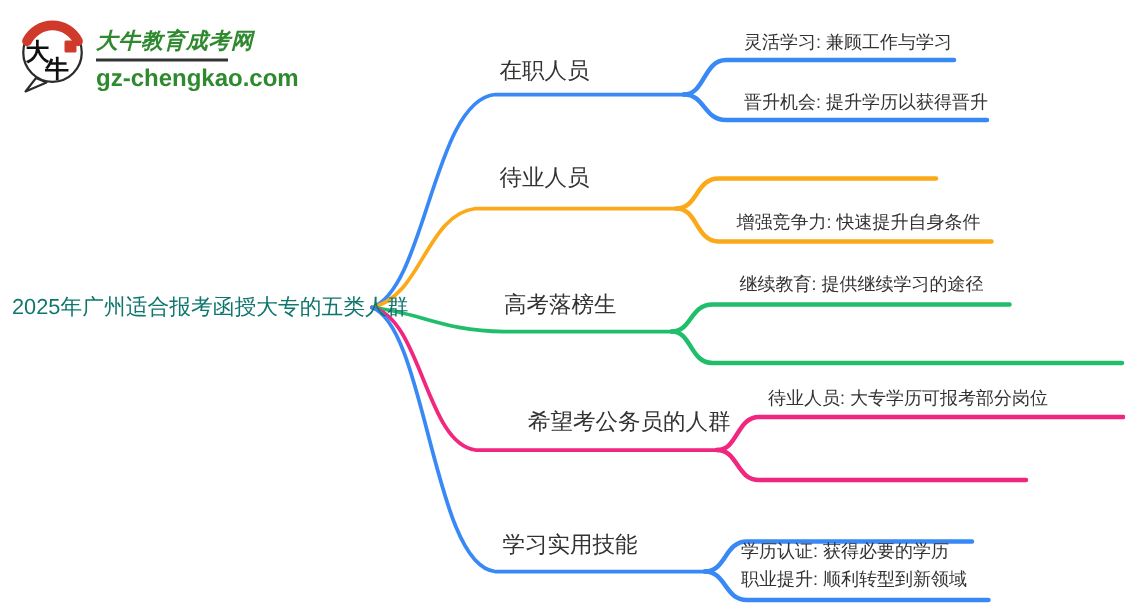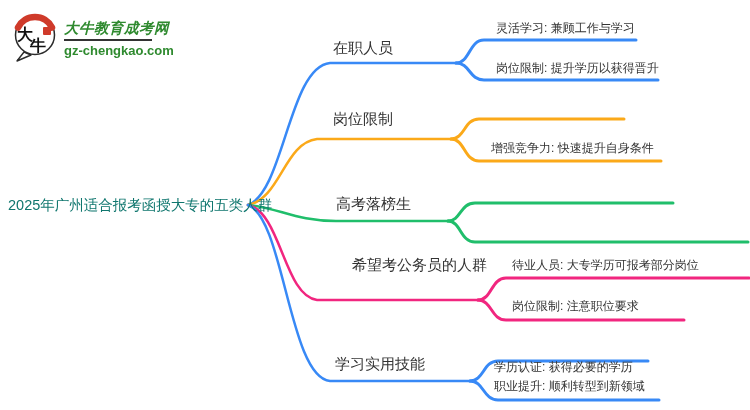--- a/index.html
+++ b/index.html
@@ -6,21 +6,21 @@
   body { font-family:"Liberation Sans","DejaVu Sans",sans-serif; background:#fff; }
   #canvas {
     position:relative; width:750px; height:410px; background:#ffffff; overflow:hidden;
   }
   
   #logo { position:absolute; left:10px; top:10px; display:flex; align-items:flex-start; cursor:pointer; }
   #logo-icon { width:50px; height:52px; }
   #logo-text { margin-left:4px; margin-top:10px; }
   .logo-title { font-size:14.5px; font-weight:bold; color:#2f8a2f; letter-spacing:0.5px; line-height:1.2;font-style:italic; }
   .logo-divider { height:2px; background:#333; margin:2px 0 2px 0; width:88px; }
-  .logo-domain { font-size:13px; font-weight:bold; color:#2f8a2f; line-height:1.2; }
+  .logo-domain { font-size:16px; font-weight:bold; color:#2f8a2f; line-height:1.2; }
   
   #links { position:absolute; left:0; top:0; width:750px; height:410px; }
   #links path { fill:none; stroke-linecap:round; stroke-linejoin:round; }
   .main-line { stroke-width:2.5px; }
   .sub-line  { stroke-width:3px; }
   
   .label { position:absolute; white-space:nowrap; line-height:1.2; color:#333; }
   .root-label   { font-size:14.5px; font-weight:400; color:#0f766e;text-align:center; }
   .branch-label { font-size:15px; font-weight:500; }
   .sub-label    { font-size:12px; font-weight:400; }
@@ -70,26 +70,26 @@
     <path class="sub-line" d="M478,300 C492,300 491,320 506,320 L684,320" stroke="#f1267f"></path>
 
     <path class="main-line" d="M248,205 C284,218 289,377 330,381 L470,381" stroke="#3889f6"></path>
     <path class="sub-line" d="M470,381 C484,381 483,361 498,361 L648,361" stroke="#3889f6"></path>
     <path class="sub-line" d="M470,381 C484,381 483,400 498,400 L659,400" stroke="#3889f6"></path>
   </svg>
 
   <div class="label root-label" style="left:8px; top:197px;">2025年广州适合报考函授大专的五类人群</div>
 
   <div class="label branch-label" style="left:333px; top:39px;">在职人员</div>
-  <div class="label branch-label" style="left:333px; top:110px;">岗位限制</div>
+  <div class="label branch-label" style="left:333px; top:110px;">待业人员</div>
   <div class="label branch-label" style="left:336px; top:195px;">高考落榜生</div>
-  <div class="label branch-label" style="left:352px; top:256px;">希望考公务员的人群</div>
+  <div class="label branch-label" style="left:352px; top:273px;">希望考公务员的人群</div>
   <div class="label branch-label" style="left:335px; top:355px;">学习实用技能</div>
 
   <div class="label sub-label" style="left:496px; top:21px;">灵活学习: 兼顾工作与学习</div>
-  <div class="label sub-label" style="left:496px; top:61px;">岗位限制: 提升学历以获得晋升</div>
+  <div class="label sub-label" style="left:496px; top:61px;">晋升机会: 提升学历以获得晋升</div>
   <div class="label sub-label" style="left:491px; top:141px;">增强竞争力: 快速提升自身条件</div>
+  <div class="label sub-label" style="left:493px; top:182px;">继续教育: 提供继续学习的途径</div>
   <div class="label sub-label" style="left:512px; top:258px;">待业人员: 大专学历可报考部分岗位</div>
-  <div class="label sub-label" style="left:512px; top:299px;">岗位限制: 注意职位要求</div>
   <div class="label sub-label" style="left:494px; top:340px;margin-top:20px;">学历认证: 获得必要的学历</div>
   <div class="label sub-label" style="left:494px; top:379px;">职业提升: 顺利转型到新领域</div>
 
 </div>
 
 </body></html>

